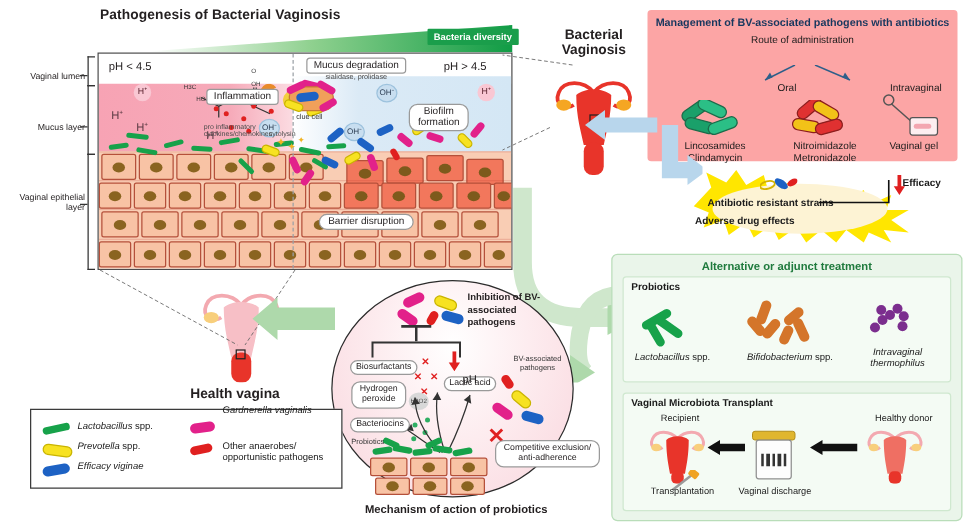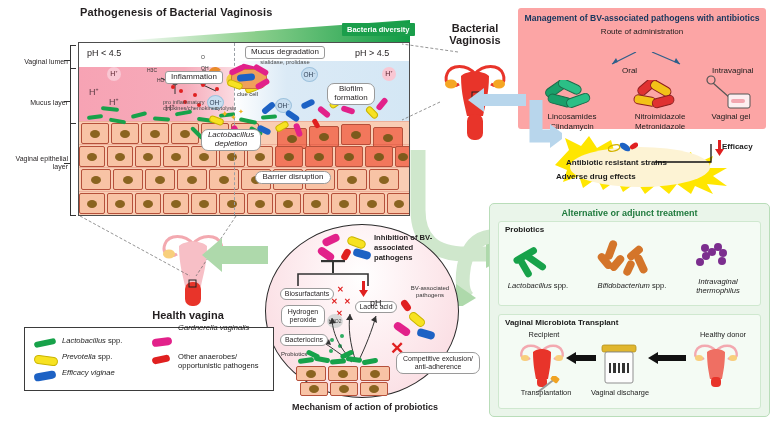--- a/index.html
+++ b/index.html
@@ -377,21 +377,20 @@
   <div class="rod yellow" style="left:148px;width:14px;height:5px;top:38px;transform:rotate(20deg);"></div>
   <div class="rod pink" style="left:176px;width:15px;height:6px;top:38px;transform:rotate(-30deg);"></div>
 
   <div class="abs chip" style="left:166px;top:3px;width:80px;font-size:8px;">Mucus degradation</div>
   <div class="abs plain" style="left:170px;top:16px;width:72px;text-align:center;font-size:5.8px;color:#4a4a4a;">sialidase, prolidase</div>
   <div class="abs chip" style="left:86px;top:28px;width:58px;font-size:8px;">Inflammation</div>
   <div class="abs plain" style="left:84px;top:56px;width:64px;font-size:5.6px;color:#4a4a4a;line-height:1.15;">pro inflammatory cytokines/chemokines</div>
   <div class="abs plain" style="left:136px;top:62px;font-size:5.6px;color:#4a4a4a;">cytolysin</div>
   <div class="abs plain" style="left:158px;top:48px;font-size:5.8px;color:#333;">clue cell</div>
   <div class="abs chip rnd" style="left:248px;top:40px;width:48px;font-size:8px;">Biofilm formation</div>
-  <div class="abs chip rnd" style="left:122px;top:86px;width:60px;font-size:8px;font-style:italic;">Lactobacillus depletion</div>
   <div class="abs chip rnd" style="left:176px;top:128px;width:76px;font-size:8px;">Barrier disruption</div>
 </div>
 
 <div class="abs ttl" style="left:427px;top:22px;width:96px;text-align:center;font-size:11px;">Bacterial Vaginosis</div>
 <svg class="abs" style="left:437px;top:54px;" width="76" height="88">
   <path d="M38,20 C30,10 14,10 10,20 C6,30 16,34 22,30" fill="none" stroke="#e8342a" stroke-width="3"></path>
   <path d="M38,20 C46,10 62,10 66,20 C70,30 60,34 54,30" fill="none" stroke="#e8342a" stroke-width="3"></path>
   <ellipse cx="14" cy="30" rx="6" ry="4.5" fill="#f5a623"></ellipse>
   <ellipse cx="62" cy="30" rx="6" ry="4.5" fill="#f5a623"></ellipse>
   <path d="M24,22 C24,40 28,52 30,62 L46,62 C48,52 52,40 52,22 C46,16 30,16 24,22 Z" fill="#e8342a"></path>

